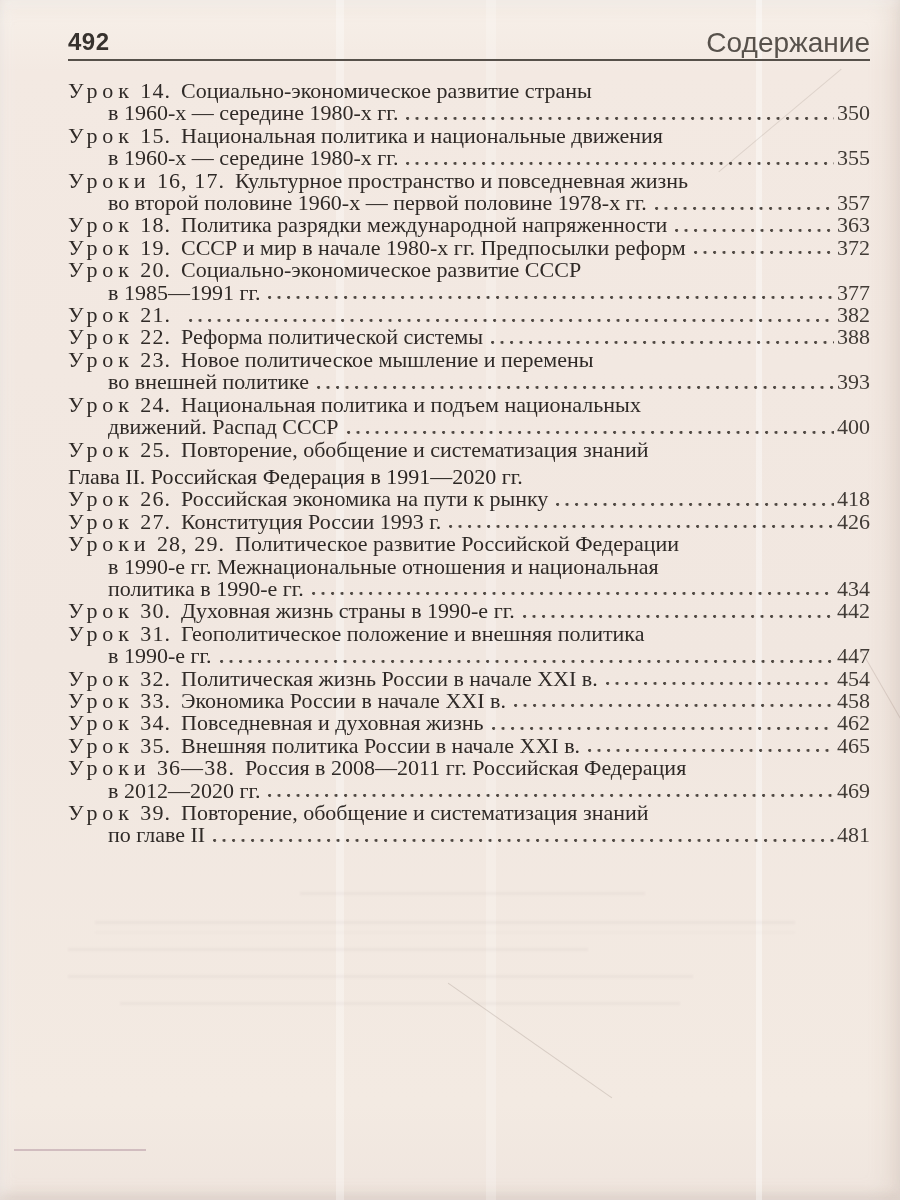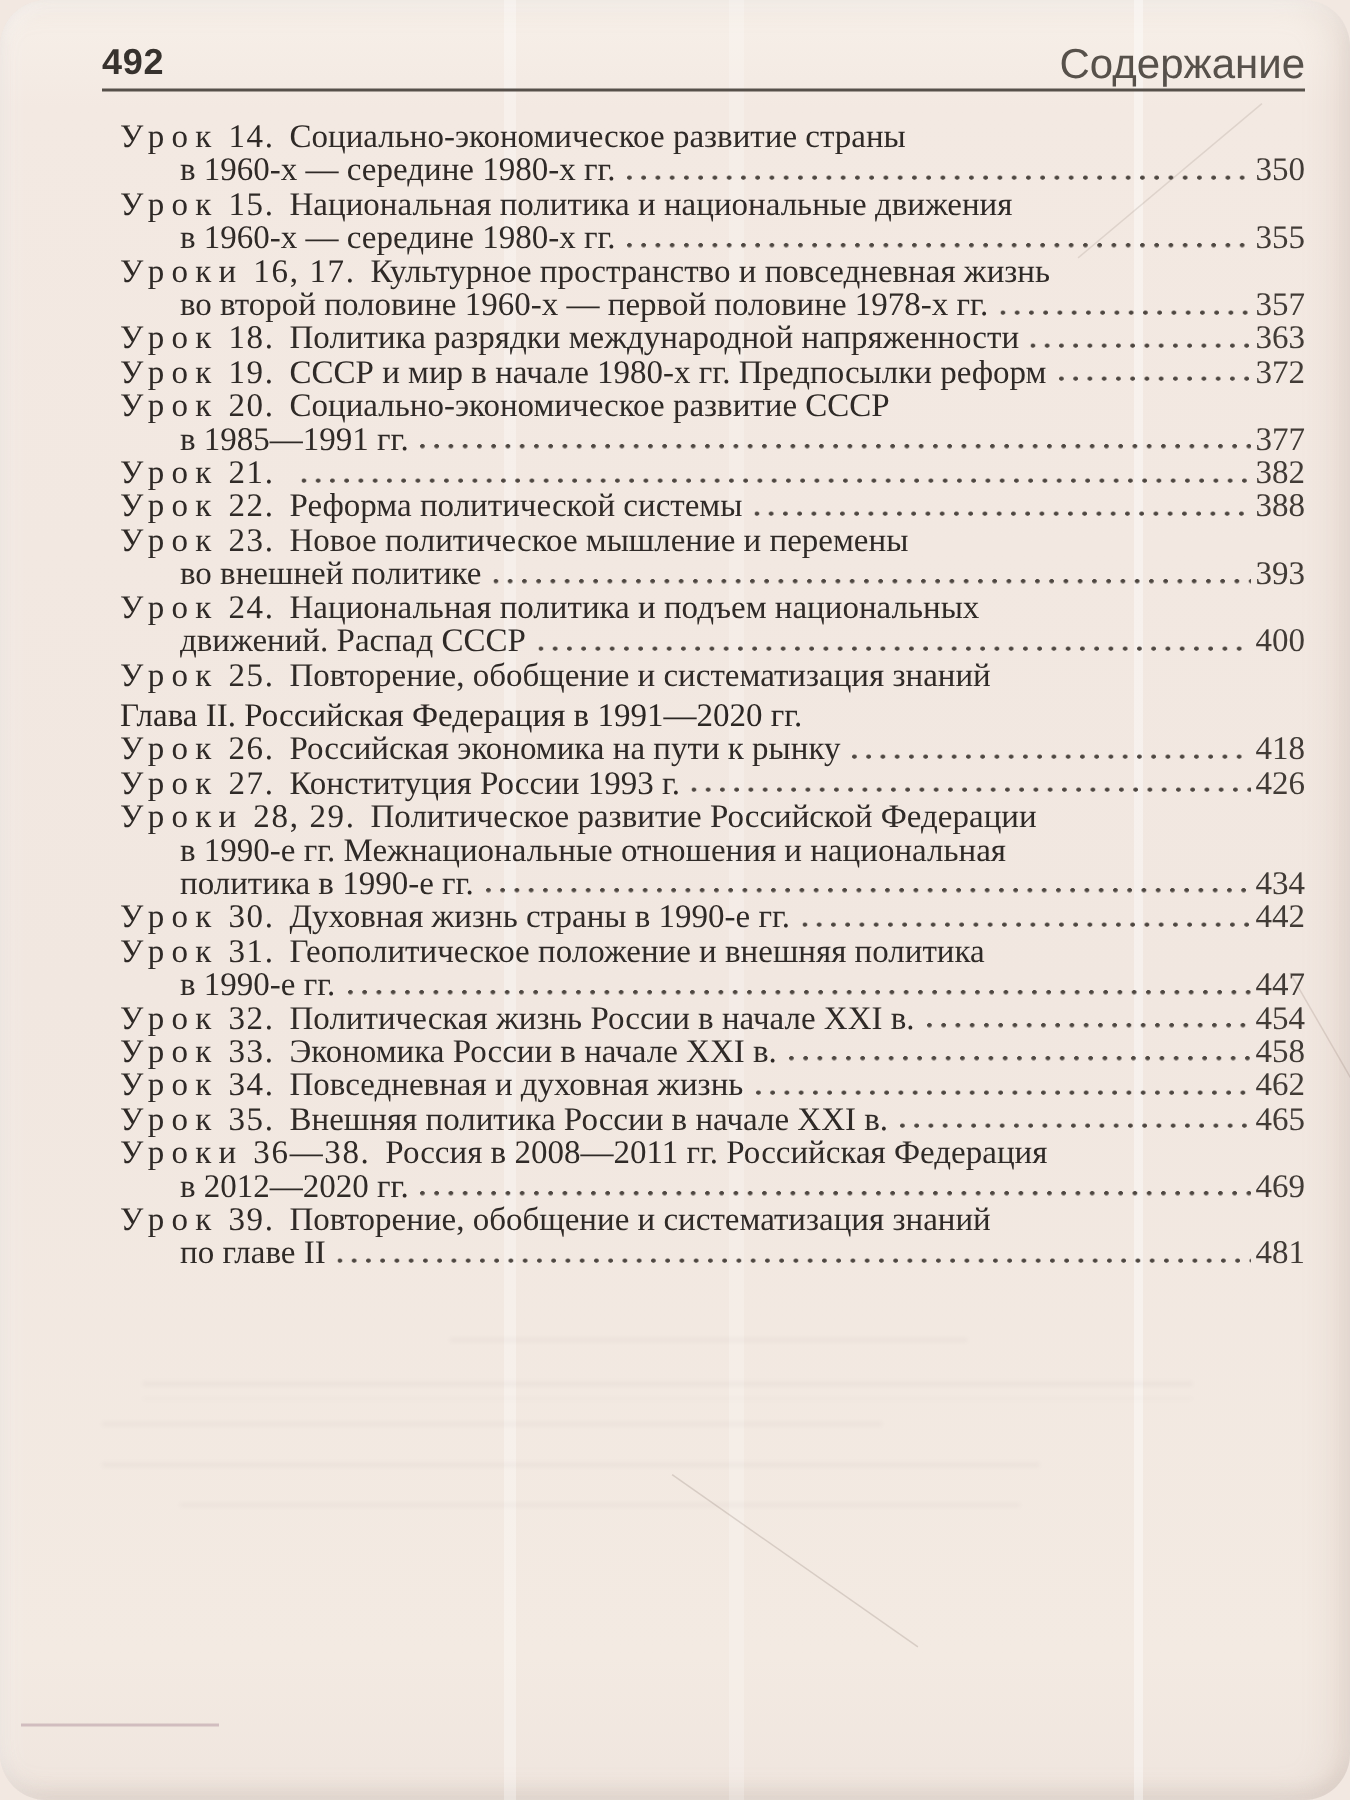--- a/index.html
+++ b/index.html
@@ -10,21 +10,20 @@
     background: #f2e8e1;
     font-family: "Liberation Serif", serif;
   }
   .page {
     position: absolute; inset: 0;
     background: linear-gradient(180deg, #f7f0e9 0%, #f3e9e2 6%, #f1e7e0 55%, #f3eae2 92%, #efe5de 100%);
     box-shadow: inset -10px 0 22px rgba(185,165,152,0.22),
                 inset 6px 0 14px rgba(255,255,255,0.35),
                 inset 0 -5px 10px rgba(170,150,140,0.25),
                 inset 0 4px 10px rgba(255,255,255,0.4);
-    border-radius: 31px;
   }
   
   .band { position: absolute; top: 0; height: 1200px; background: rgba(255,255,255,0.32); pointer-events: none; }
   .band.b1 { left: 336px; width: 8px; }
   .band.b2 { left: 756px; width: 6px; background: rgba(255,255,255,0.4); }
   .band.b3 { left: 486px; width: 10px; background: rgba(255,255,255,0.22); }
   
   .ghost {
     position: absolute; opacity: 0.05; filter: blur(1.3px); pointer-events: none;
     background: repeating-linear-gradient(180deg, #6d5d68 0 3px, transparent 3px 11px);
@@ -50,21 +49,20 @@
     font-family: "Liberation Sans", sans-serif;
   }
   .folio { font-size: 24px; font-weight: bold; color: #37322e; line-height: 28px; letter-spacing: 0.02em; }
   .running-title { font-size: 28px; color: #57514b; line-height: 26px; }
 
   .toc {
     margin-top: 19px;
     font-size: 22px;
     line-height: 22.4px;
     color: #2f2a27;
-    margin-left: 12px;
   }
   .entry { }
   .line { display: flex; }
   .line.cont { padding-left: 40px; }
   .prefix { white-space: nowrap; margin-right: 0.45em; }
   .lesson-word { letter-spacing: 0.22em; }
   .lesson-num { margin-left: 0.3em; letter-spacing: 0.05em; }
   .txt { white-space: nowrap; }
   .leader {
     flex: 1;

